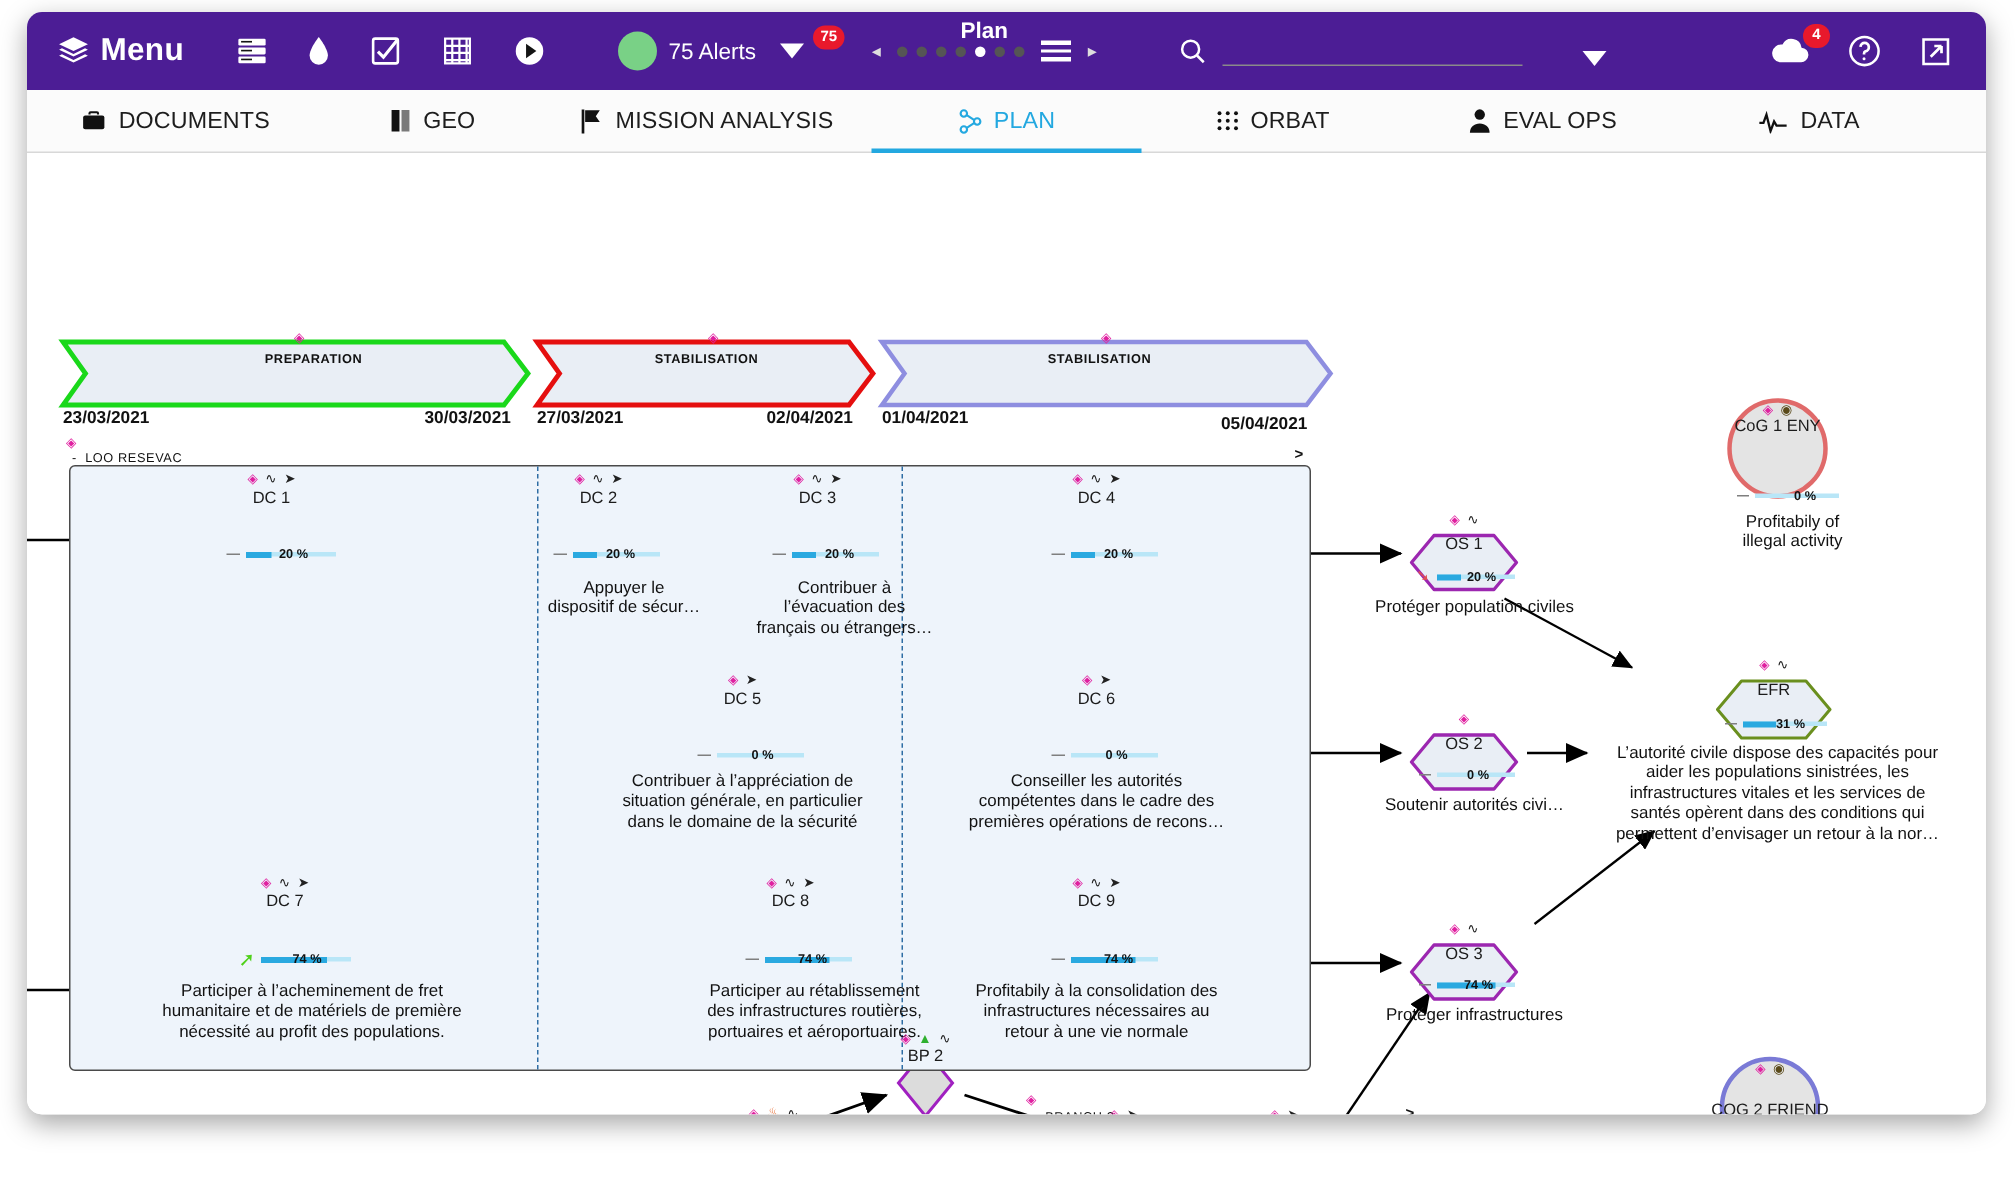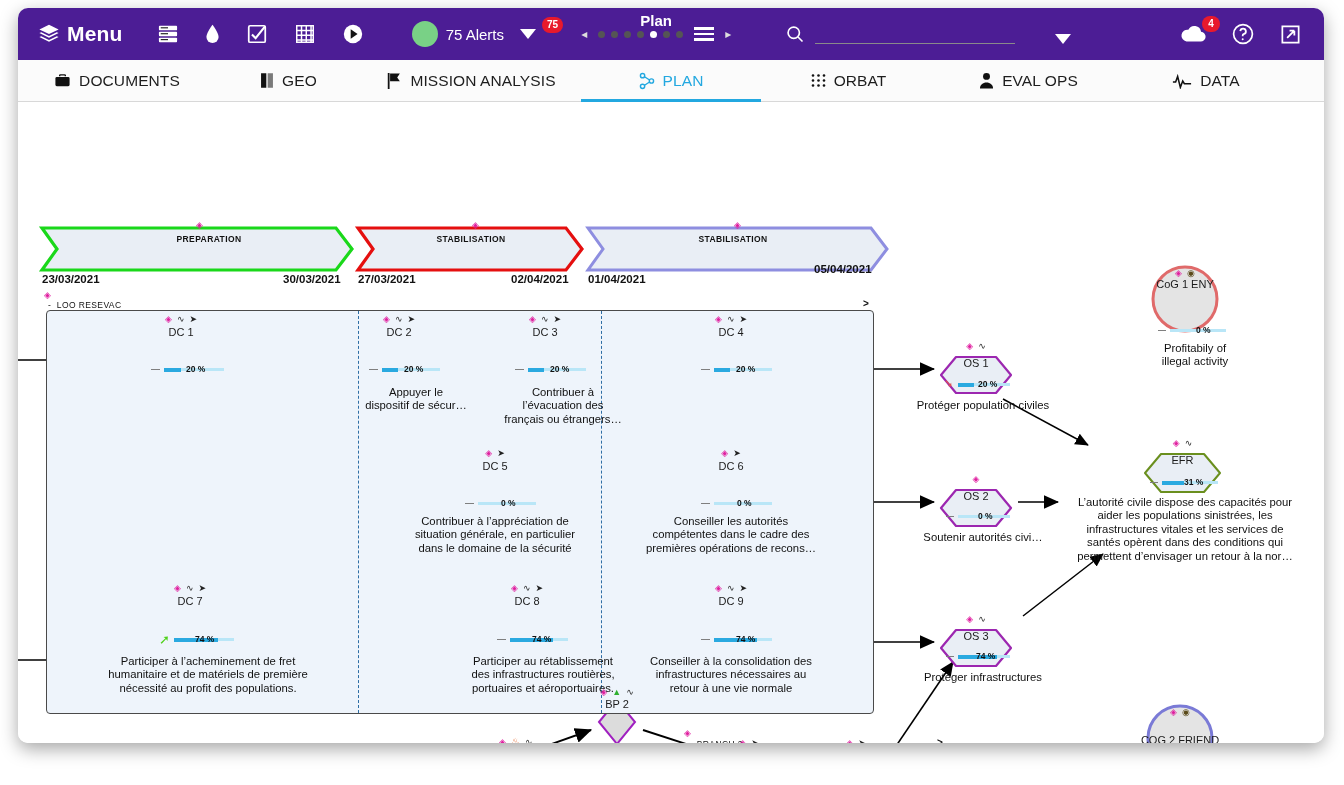--- a/index.html
+++ b/index.html
@@ -470,21 +470,21 @@
 
     <div style="position:absolute;left:178px;top:118px;font-size:9px;color:#e020a0">◈</div>
     <div style="position:absolute;left:454px;top:118px;font-size:9px;color:#e020a0">◈</div>
     <div style="position:absolute;left:716px;top:118px;font-size:9px;color:#e020a0">◈</div>
 
     <div class="phase-date" style="left:24px; top:171px;">23/03/2021</div>
     <div class="phase-date" style="left:265px; top:171px;">30/03/2021</div>
     <div class="phase-date" style="left:340px; top:171px;">27/03/2021</div>
     <div class="phase-date" style="left:493px; top:171px;">02/04/2021</div>
     <div class="phase-date" style="left:570px; top:171px;">01/04/2021</div>
-    <div class="phase-date" style="left:796px; top:161px;">05/04/2021</div>
+    <div class="phase-date" style="left:796px; top:175px;">05/04/2021</div>
 
     <div style="position:absolute;left:26px;top:188px;font-size:9px;color:#e020a0">◈</div>
     <div class="container-label" style="left:30px; top:198px;">
       <span>-</span>&nbsp;&nbsp;<span>LOO RESEVAC</span>
     </div>
     <div class="container-chevron" style="left:845px; top:196px;">&gt;</div>
     <div class="container-box" style="left:28px; top:208px; width:828px; height:404px;"></div>
     <div class="sep-dash" style="left:340px; top:209px; height:402px;"></div>
     <div class="sep-dash" style="left:583px; top:209px; height:402px;"></div>
 
@@ -610,21 +610,21 @@
         <span style="color:#e020a0;font-size:9px">◈</span>
         <span style="color:#222;font-size:9px">∿</span>
         <span style="color:#222;font-size:9px">➤</span>
       </div>
       <div class="node-title" style="top:12px">DC 9</div>
     </div>
     <div class="dash-line" style="left:683px; top:537px; width:9px;"></div>
     <div class="prog-bar-bg" style="left:696px; top:536px; width:58px;"></div>
     <div class="prog-bar" style="left:696px; top:536px; width:43px;"></div>
     <div class="pct-label" style="left:718px; top:532px;">74 %</div>
-    <div class="node-desc" style="left:713px; top:553px; width:230px;">Conseiller à la consolidation des
+    <div class="node-desc" style="left:713px; top:553px; width:230px;">Profitabily à la consolidation des
 infrastructures nécessaires au
 retour à une vie normale</div>
 
     <div class="node" style="left:923px; top:239px; width:70px; height:52px;">
       <div class="hdr-icons" style="top:0">
         <span style="color:#e020a0;font-size:9px">◈</span>
         <span style="color:#222;font-size:9px">∿</span>
       </div>
       <div class="node-title" style="top:16px">OS 1</div>
     </div>

